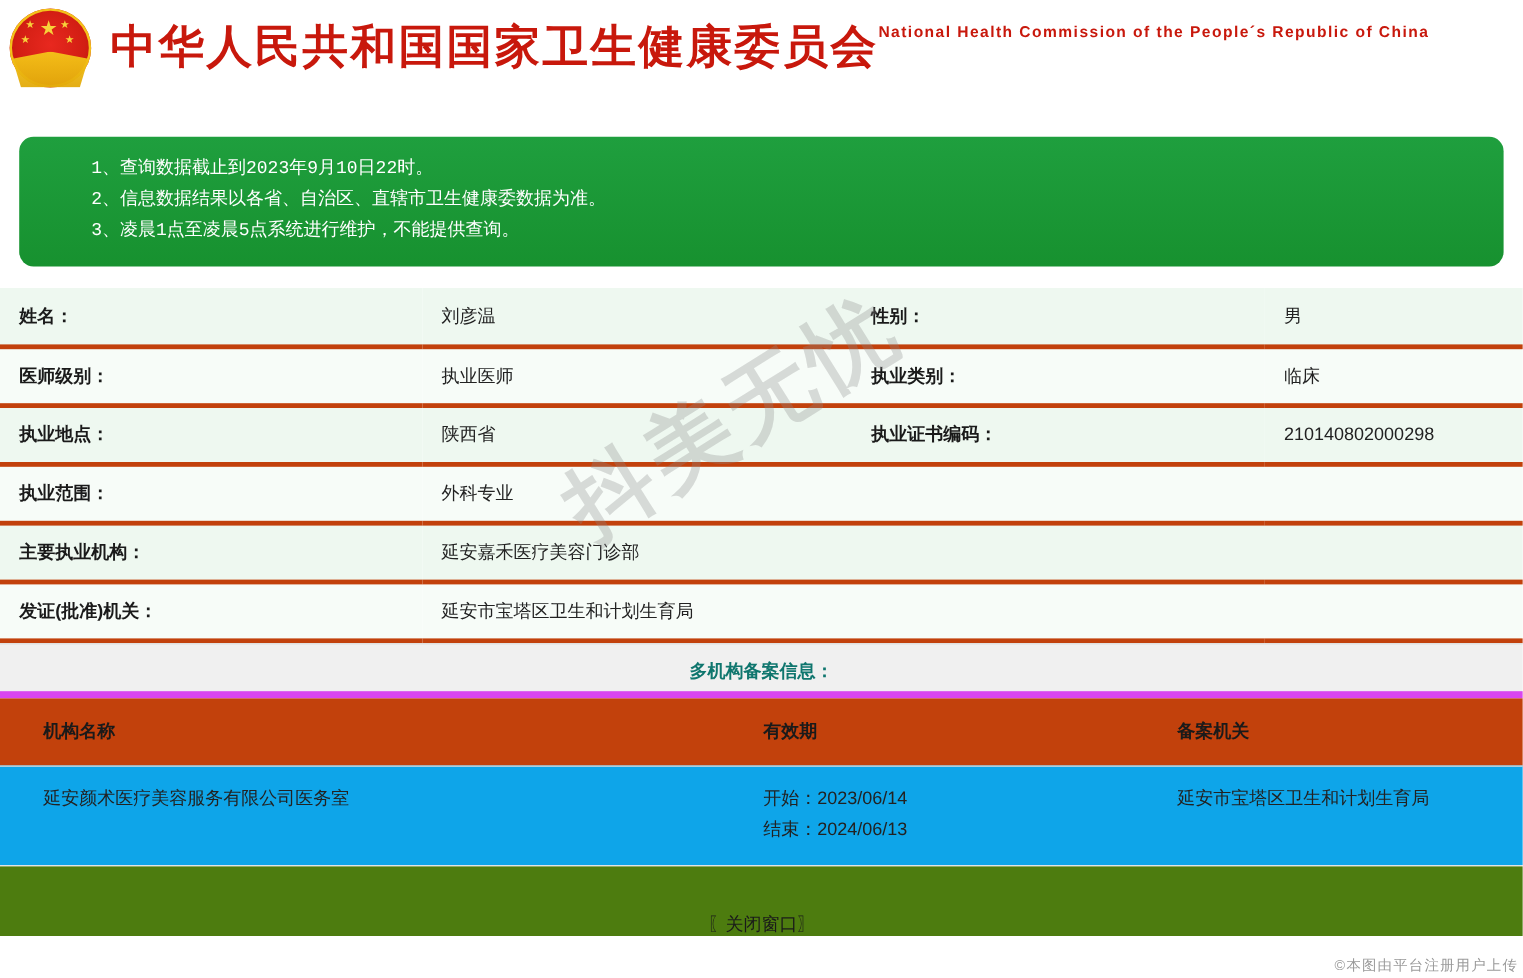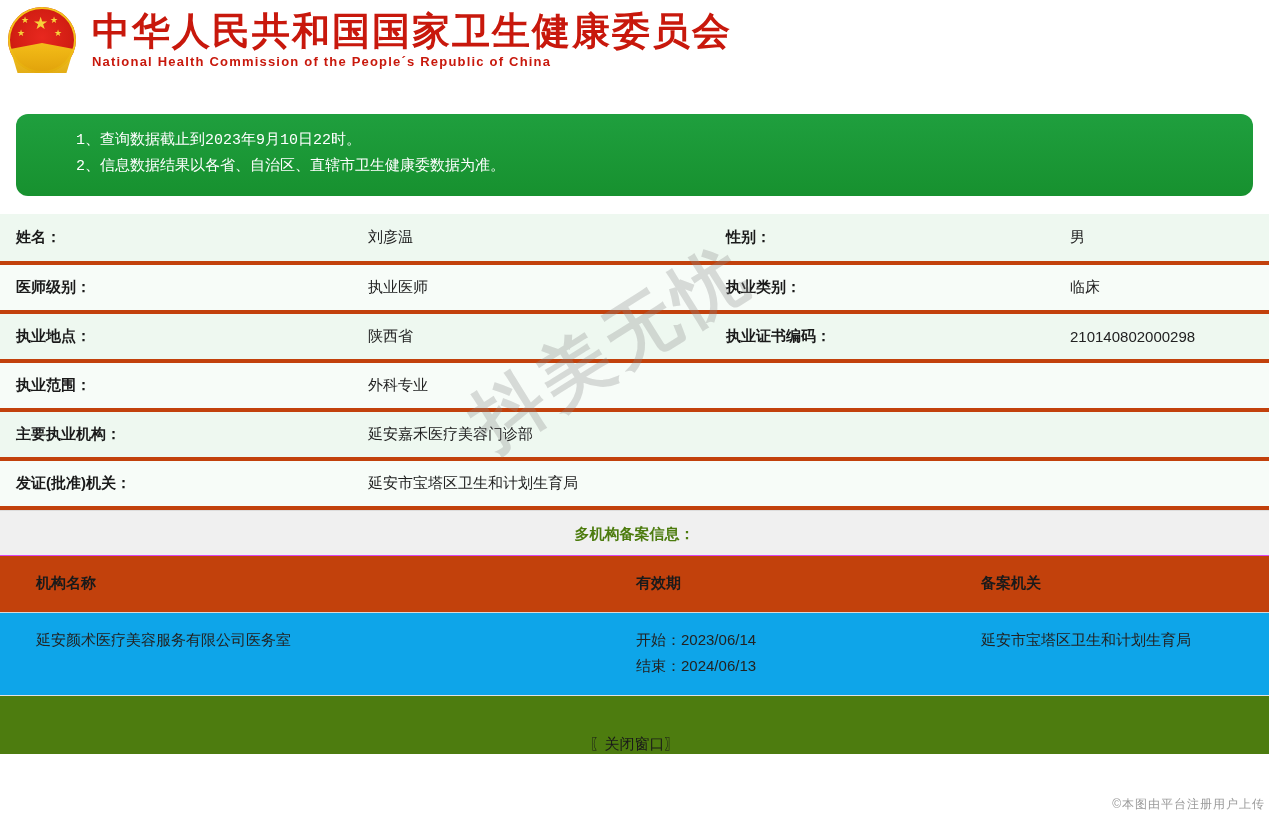--- a/index.html
+++ b/index.html
@@ -55,21 +55,21 @@
     line-height: 17px;
   }
   .emblem .star2 { left: 15px; top: 9px; font-size: 9px; }
   .emblem .star3 { left: 44px; top: 9px; font-size: 9px; }
   .emblem .star4 { left: 11px; top: 22px; font-size: 9px; }
   .emblem .star5 { left: 48px; top: 22px; font-size: 9px; }
 
   .header-titles {
     margin-left: 12px;
     display: flex;
-    flex-direction: column;
+    flex-direction: row;
     justify-content: center;
   }
   .title-cn {
     color: #c8180c;
     font-size: 38px;
     font-weight: bold;
     letter-spacing: 2px;
     line-height: 44px;
     white-space: nowrap;
   }
@@ -123,23 +123,23 @@
   .c3 { width: 344px; }
   .c4 { width: 215px; }
 
   
   .section-head {
     height: 46px;
     line-height: 46px;
     text-align: center;
     font-size: 15px;
     font-weight: bold;
-    color: #4d7c0f;
+    color: #0f766e;
     background: #f0f0f0;
-    border-bottom: 1px solid #d946ef;
+    border-bottom: 6px solid #d946ef;
     border-top: 1px solid #dddddd;
   }
 
   
   .filing-table {
     width: 1269px;
     border-collapse: collapse;
     table-layout: fixed;
   }
   .filing-table th {
@@ -220,20 +220,21 @@
     </div>
     <div class="header-titles">
       <div class="title-cn">中华人民共和国国家卫生健康委员会</div>
       <div class="title-en">National Health Commission of the People´s Republic of China</div>
     </div>
   </div>
 
   <div class="notice">
     <div class="notice-line">1、查询数据截止到2023年9月10日22时。</div>
     <div class="notice-line">2、信息数据结果以各省、自治区、直辖市卫生健康委数据为准。</div>
+    <div class="notice-line">3、凌晨1点至凌晨5点系统进行维护，不能提供查询。</div>
   </div>
 
   <table class="info-table">
     <tbody>
       <tr>
         <td class="lbl c1">姓名：</td>
         <td class="val c2">刘彦温</td>
         <td class="lbl c3">性别：</td>
         <td class="val c4">男</td>
       </tr>

